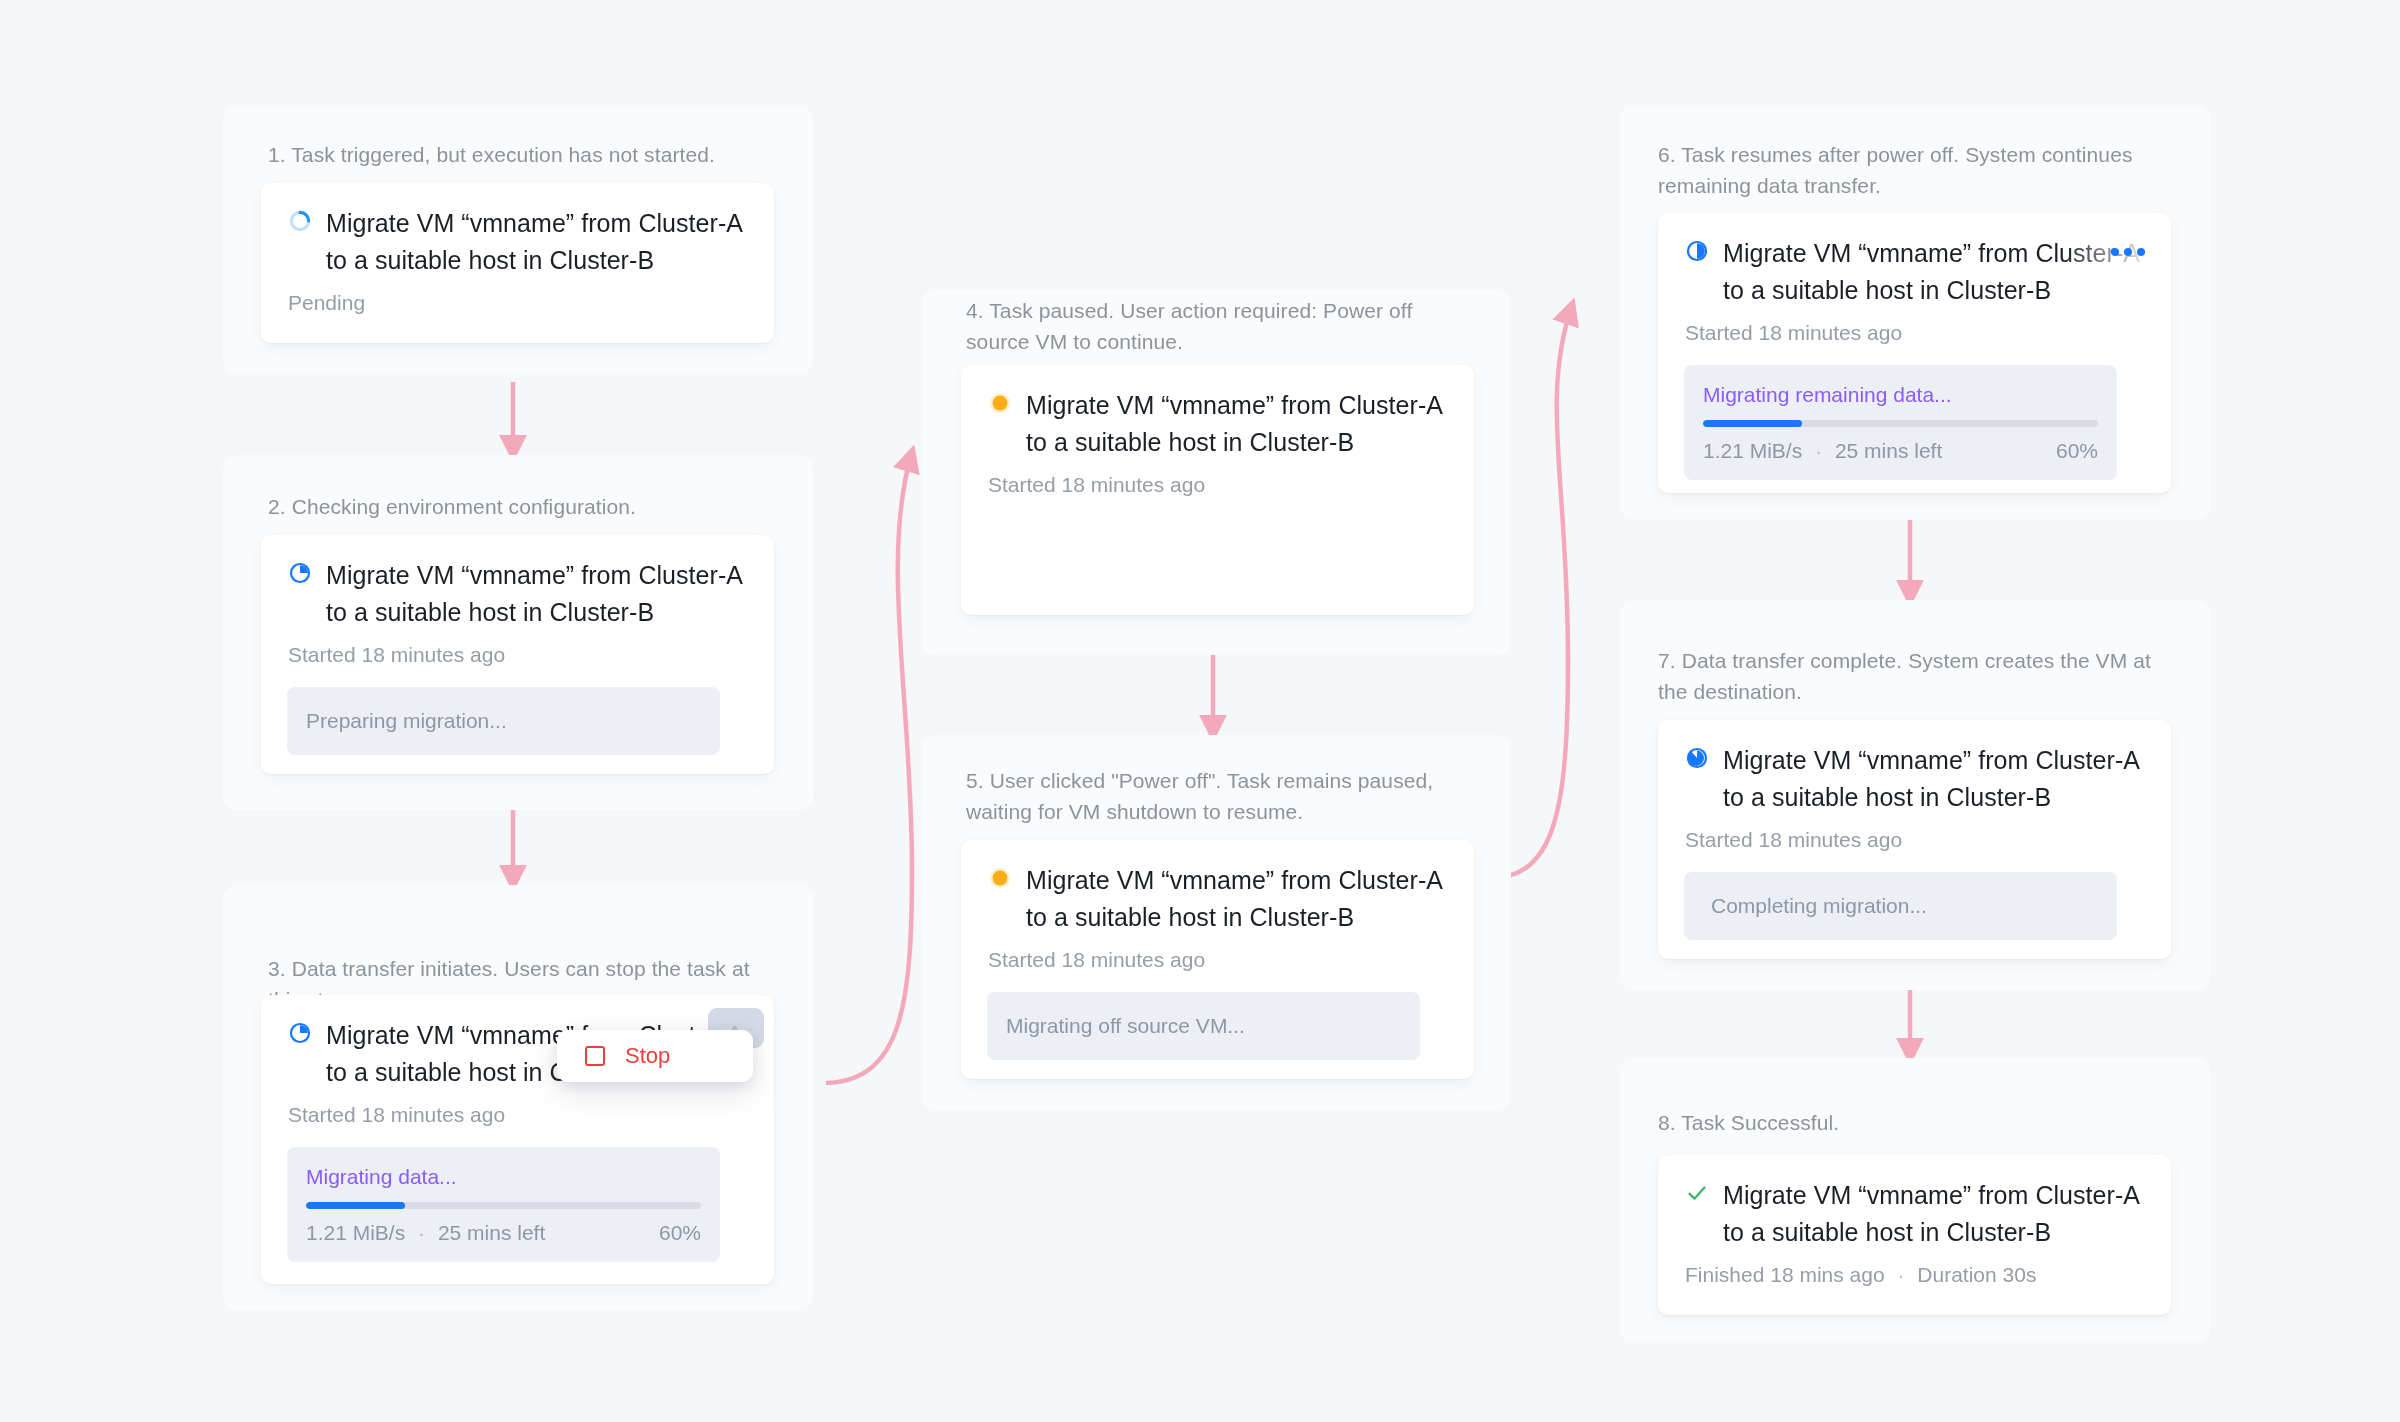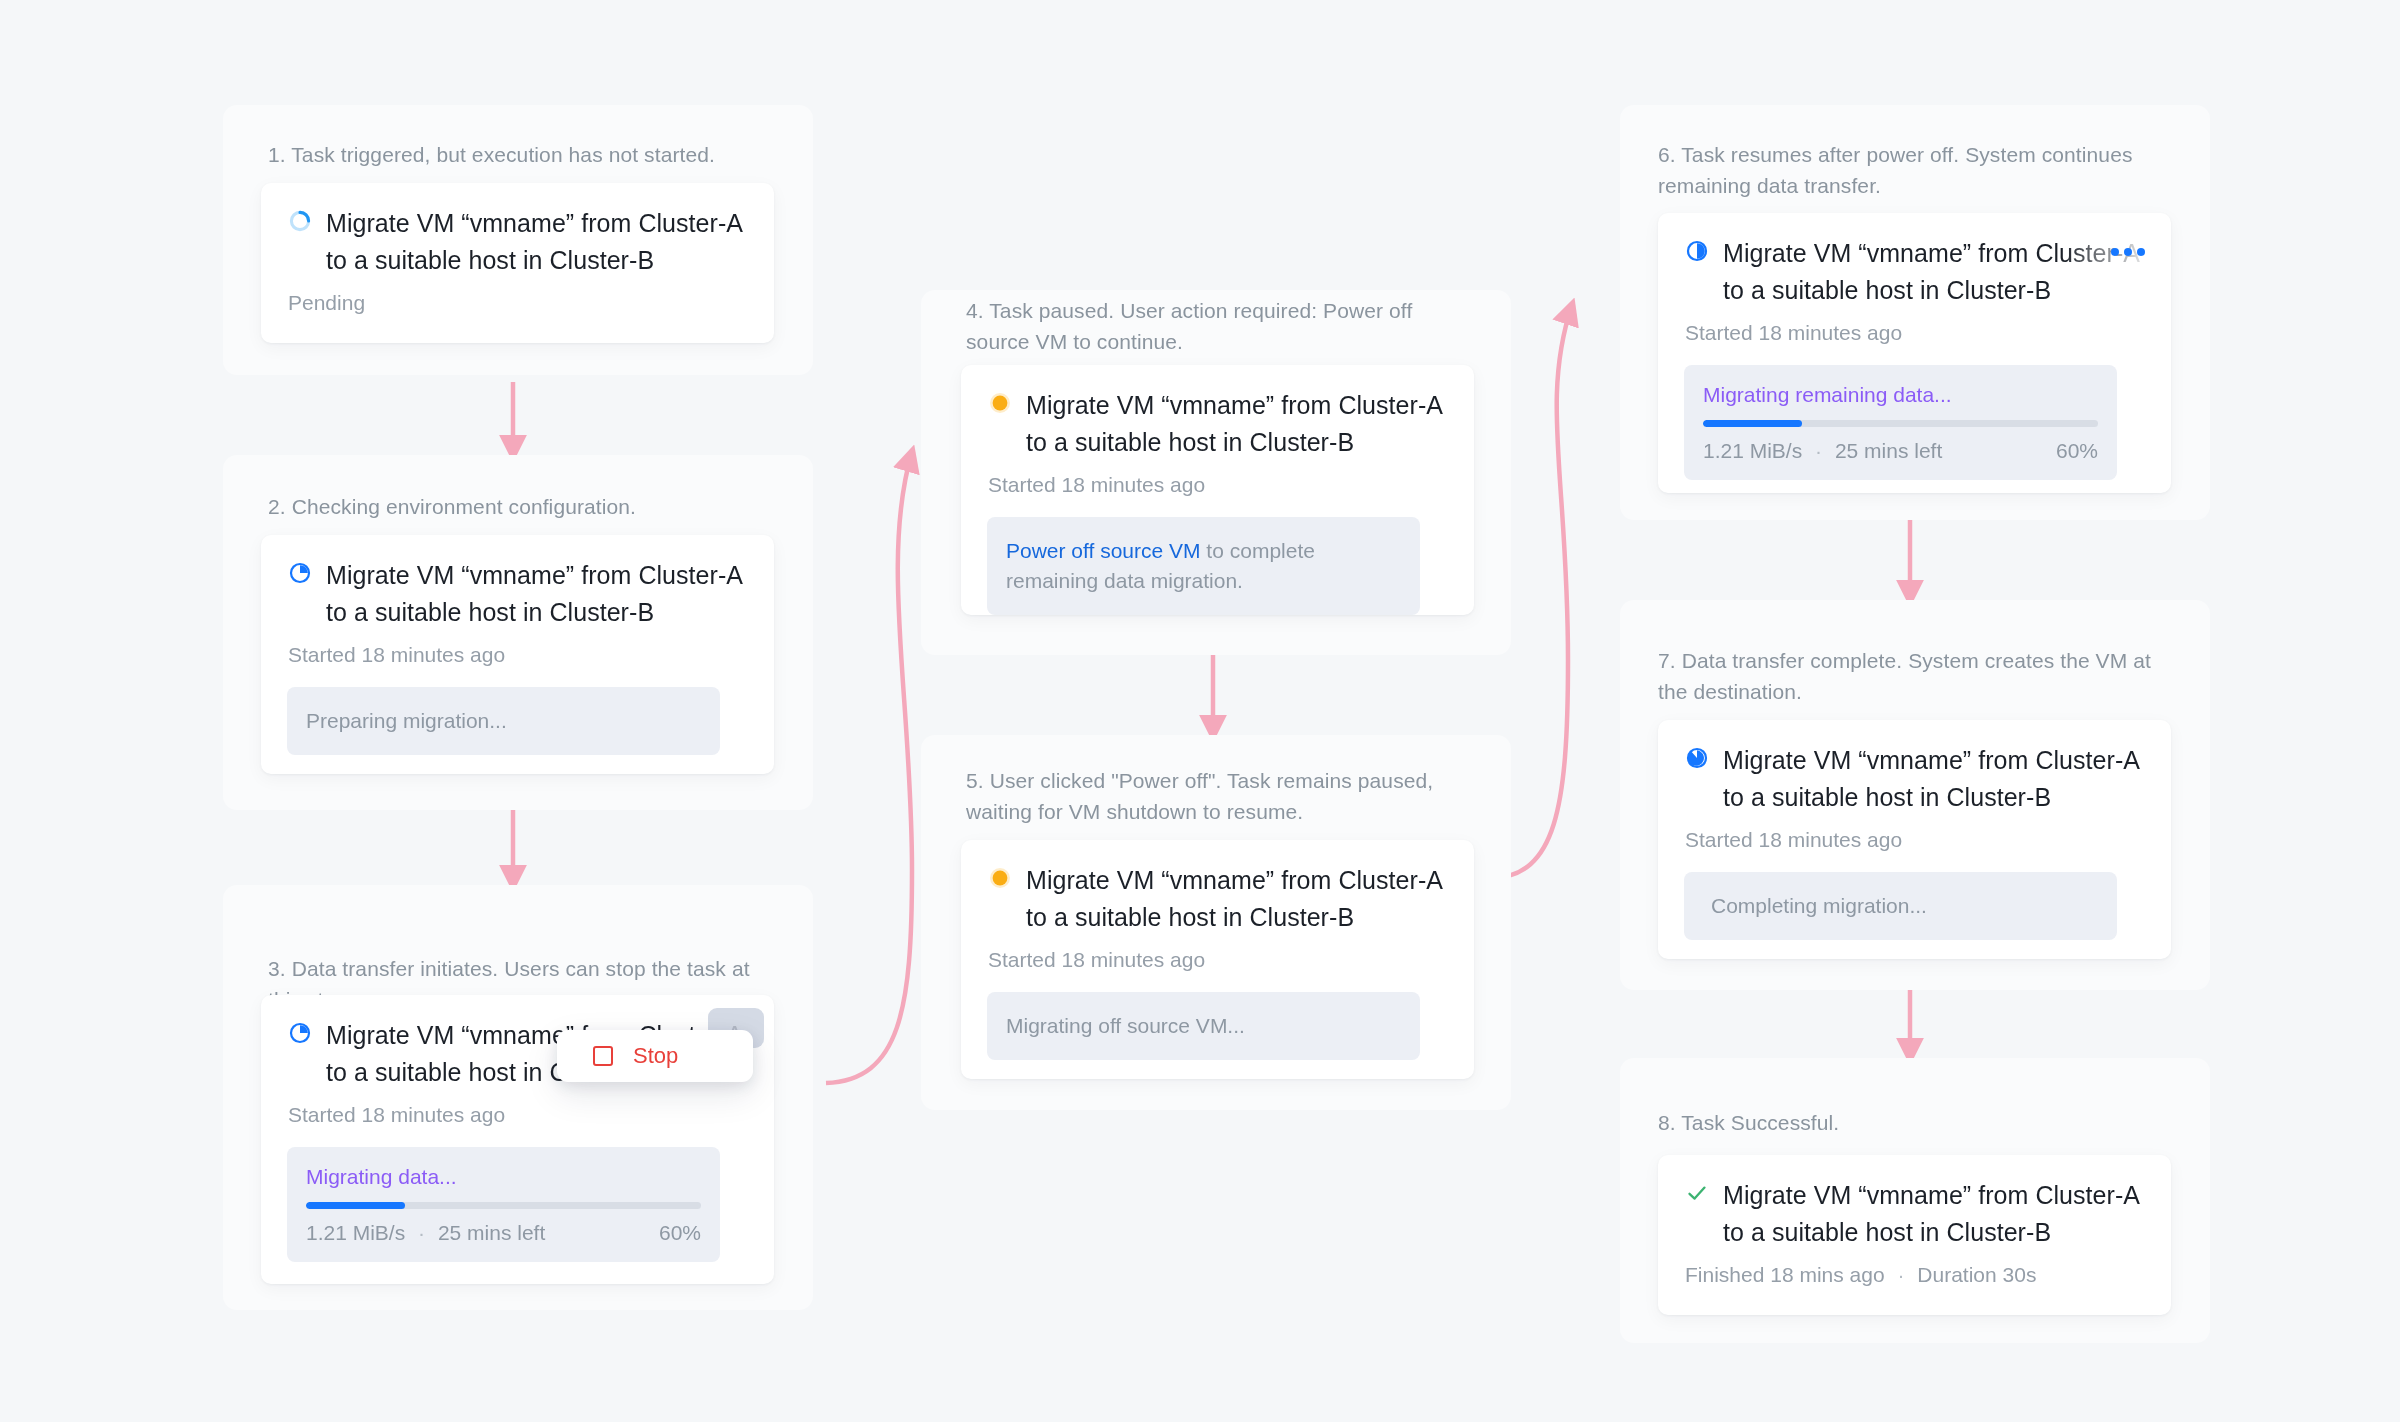--- a/index.html
+++ b/index.html
@@ -179,21 +179,21 @@
     opacity: 0.85;
   }
   .stop-popup {
     position: absolute;
     background: #ffffff;
     border-radius: 11px;
     box-shadow: 0 4px 14px rgba(16, 30, 54, 0.10), 0 12px 34px rgba(16, 30, 54, 0.10);
     display: flex;
     align-items: center;
     gap: 20px;
-    padding: 0 34px 0 36px;
+    padding: 0 34px 0 28px;
     height: 52px;
     box-sizing: border-box;
   }
   .stop-icon {
     width: 20px;
     height: 20px;
     border: 2.2px solid #e8403a;
     border-radius: 3px;
     box-sizing: border-box;
     flex: 0 0 auto;
@@ -323,25 +323,20 @@
           <circle cx="13" cy="13" r="10" fill="#faad14" opacity="0.22"></circle>
           <circle cx="13" cy="13" r="7.4" fill="#faad14"></circle>
         </svg>
       </span>
       <div class="card-title">
         <span>Migrate VM “vmname” from Cluster-A</span>
         <span class="line2">to a suitable host in Cluster-B</span>
       </div>
     </div>
     <div class="card-sub">Started 18 minutes ago</div>
-    <div class="info-box plain" style="width:433px;">
-      <div class="info-text">
-        <span class="link">Power off source VM</span><span> to complete remaining data migration.</span>
-      </div>
-    </div>
   </div>
 
   <div class="panel" style="left:921px; top:735px; width:590px; height:375px;"></div>
   <div class="step-caption" style="left:966px; top:765px; width:520px;">5. User clicked "Power off". Task remains paused, waiting for VM shutdown to resume.</div>
   <div class="card" style="left:961px; top:840px; width:513px; height:239px;">
     <div class="card-head">
       <span class="status-icon">
         <svg width="26" height="26" viewBox="0 0 26 26">
           <circle cx="13" cy="13" r="10" fill="#faad14" opacity="0.22"></circle>
           <circle cx="13" cy="13" r="7.4" fill="#faad14"></circle>

